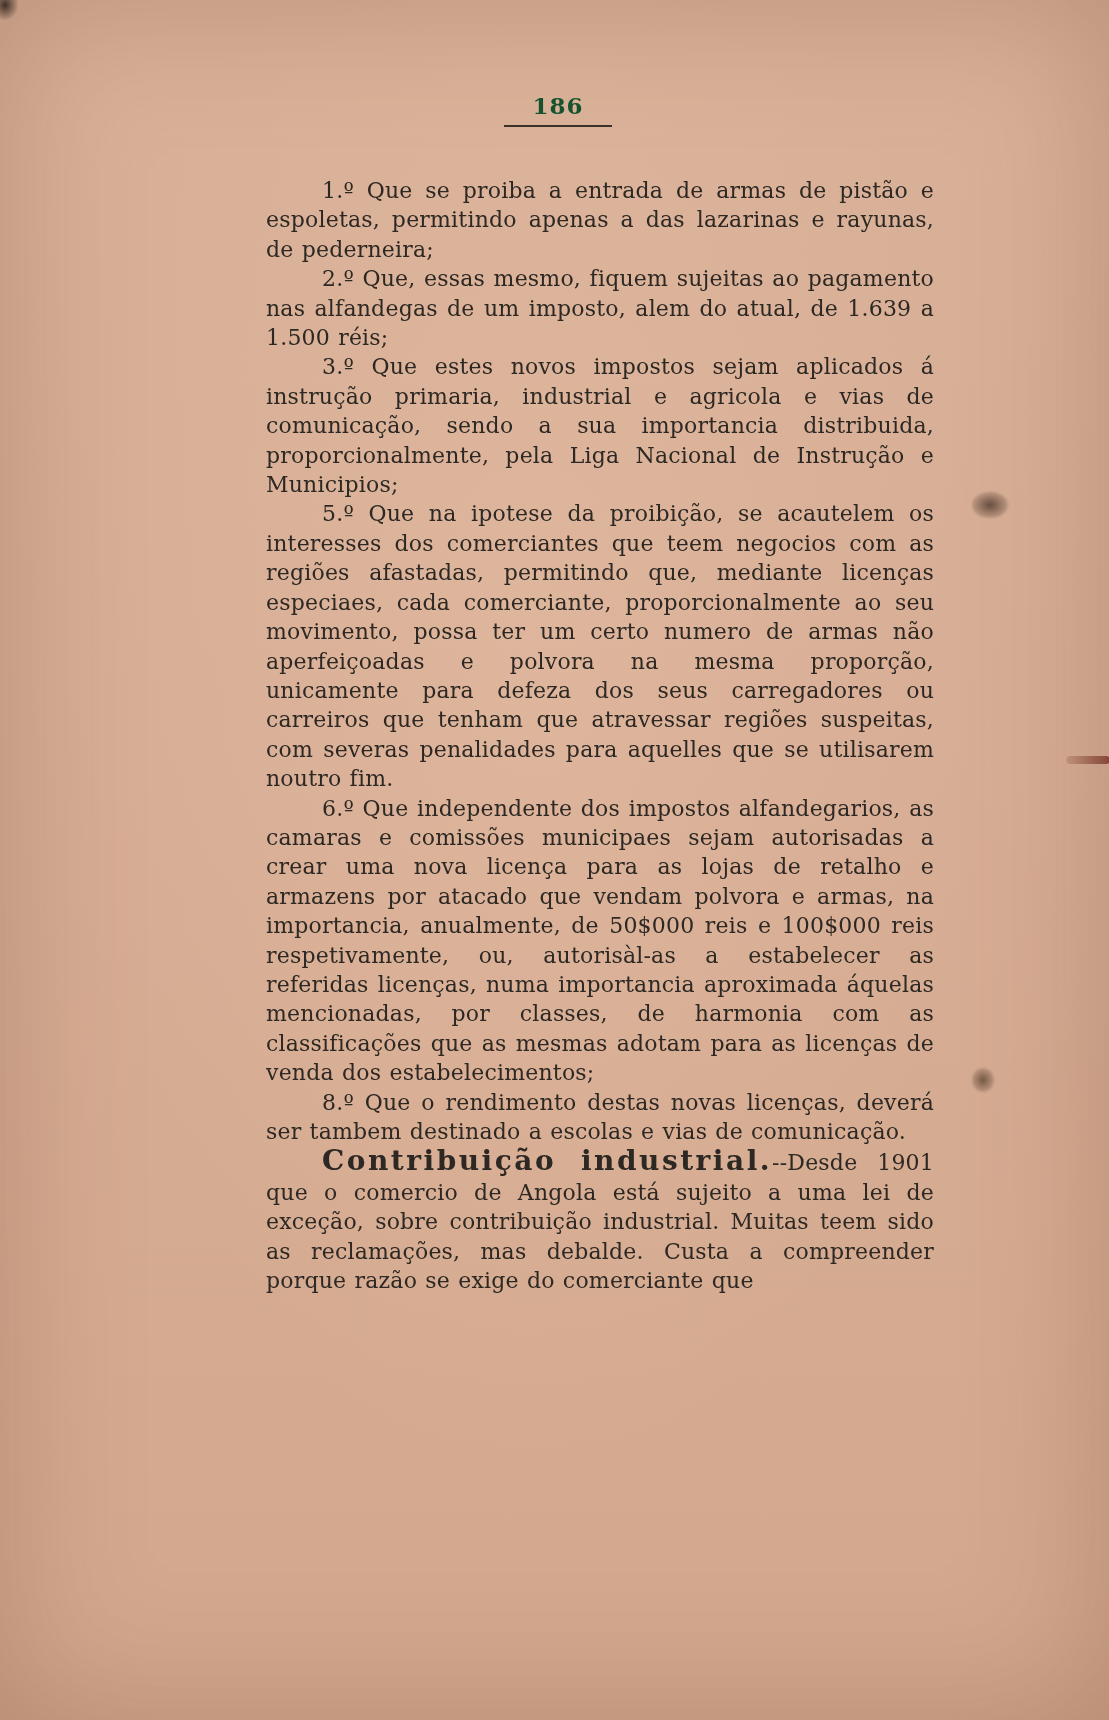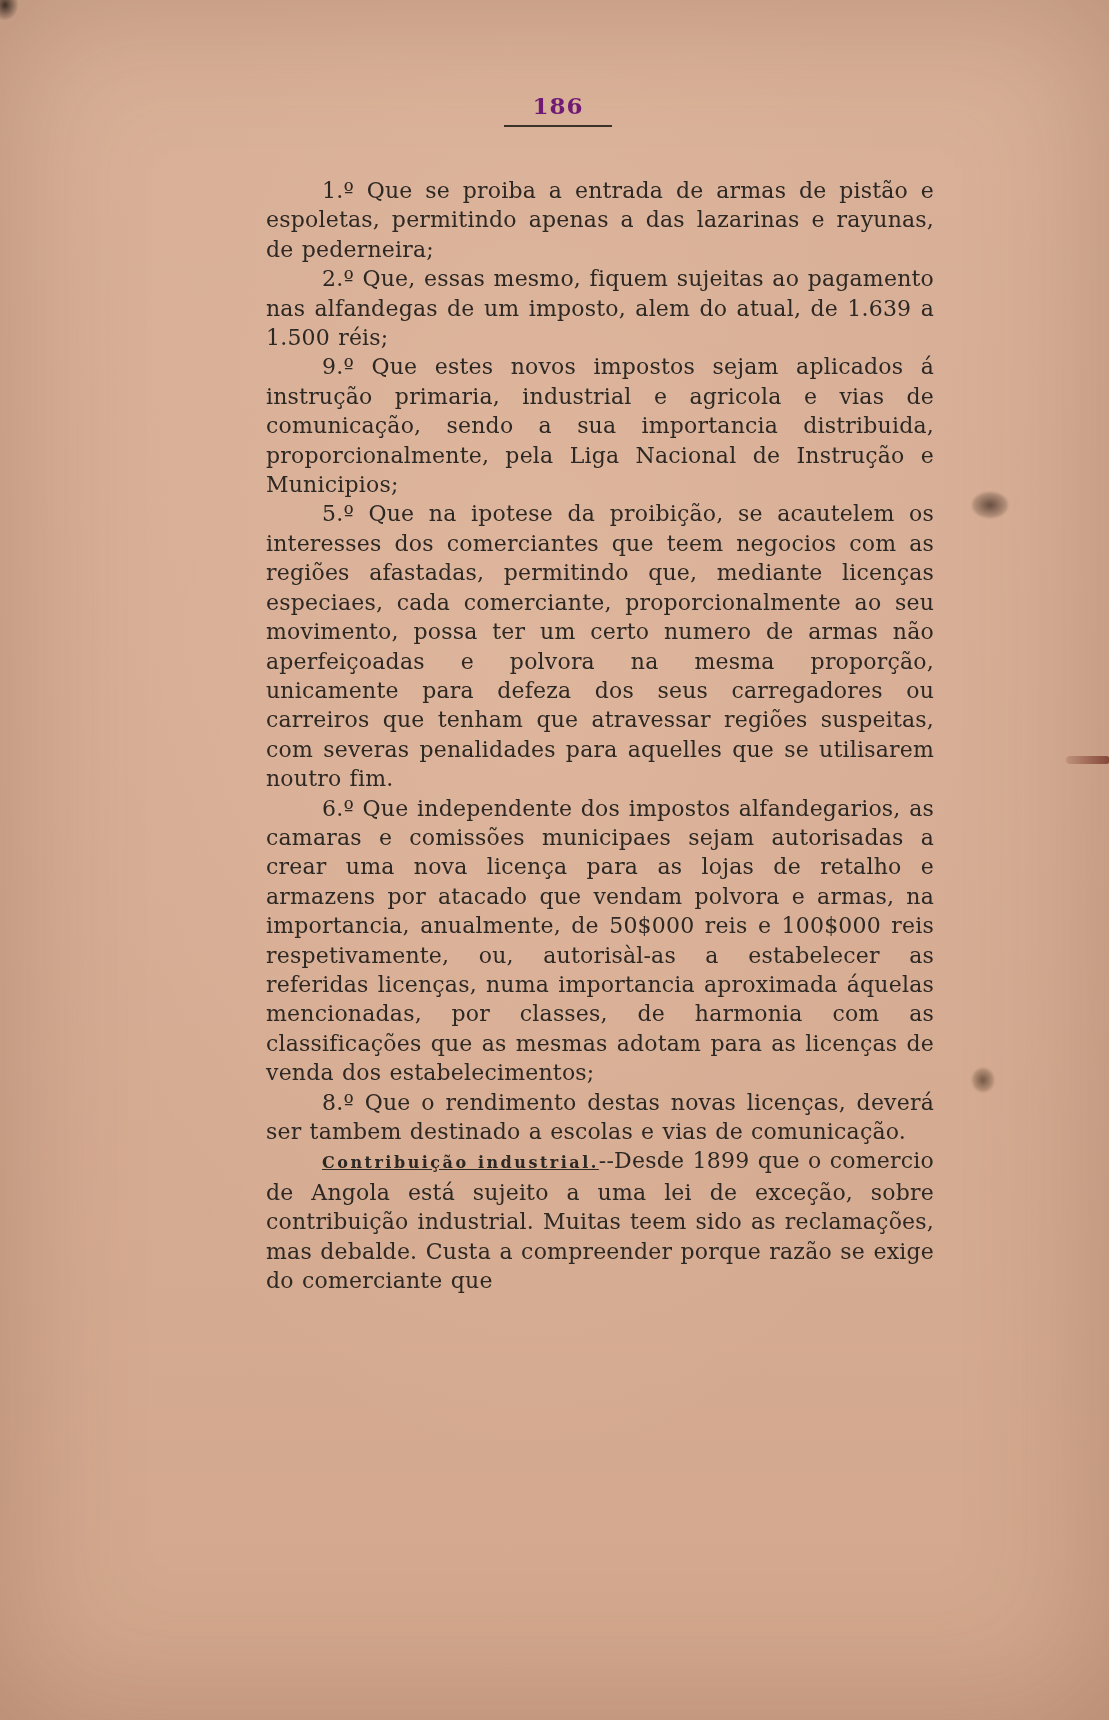--- a/index.html
+++ b/index.html
@@ -41,30 +41,29 @@
     position: absolute;
     top: 92px;
     left: 224px;
     width: 668px;
     text-align: center;
   }
   .page-number {
     display: inline-block;
     font-size: 23px;
     font-weight: bold;
-    color: #701a75;
+    color: #14532d;
     border-bottom: 2.5px solid #3b322a;
     padding: 0 28px 6px 28px;
     letter-spacing: 1px;
   }
   .section-heading {
     font-weight: bold;
-    font-size: 16px;
+    font-size: 28px;
     letter-spacing: 2.5px;
-    text-decoration: underline;
   }
   .stain {
     position: absolute;
     pointer-events: none;
   }
   .stain-blob-1 {
     left: 972px; top: 492px;
     width: 36px; height: 26px;
     background: radial-gradient(ellipse at center, rgba(64,44,34,0.75) 0%, rgba(64,44,34,0.25) 60%, rgba(64,44,34,0) 100%);
     border-radius: 50%;
@@ -101,20 +100,20 @@
 <div class="stain stain-dash-1"></div>
 <div class="stain stain-blob-2"></div>
 
 <div class="page-number-wrap">
   <span class="page-number">186</span>
 </div>
 
 <div class="text-block">
   <p class="body-para">1.º Que se proiba a entrada de armas de pistão e espoletas, permitindo apenas a das lazarinas e rayunas, de pederneira;</p>
   <p class="body-para">2.º Que, essas mesmo, fiquem sujeitas ao pagamento nas alfandegas de um imposto, alem do atual, de 1.639 a 1.500 réis;</p>
-  <p class="body-para">9.º Que estes novos impostos sejam aplicados á instrução primaria, industrial e agricola e vias de comunicação, sendo a sua importancia distribuida, proporcionalmente, pela Liga Nacional de Instrução e Municipios;</p>
+  <p class="body-para">3.º Que estes novos impostos sejam aplicados á instrução primaria, industrial e agricola e vias de comunicação, sendo a sua importancia distribuida, proporcionalmente, pela Liga Nacional de Instrução e Municipios;</p>
   <p class="body-para">5.º Que na ipotese da proibição, se acautelem os interesses dos comerciantes que teem negocios com as regiões afastadas, permitindo que, mediante licenças especiaes, cada comerciante, proporcionalmente ao seu movimento, possa ter um certo numero de armas não aperfeiçoadas e polvora na mesma proporção, unicamente para defeza dos seus carregadores ou carreiros que tenham que atravessar regiões suspeitas, com severas penalidades para aquelles que se utilisarem noutro fim.</p>
   <p class="body-para">6.º Que independente dos impostos alfandegarios, as camaras e comissões municipaes sejam autorisadas a crear uma nova licença para as lojas de retalho e armazens por atacado que vendam polvora e armas, na importancia, anualmente, de 50$000 reis e 100$000 reis respetivamente, ou, autorisàl-as a estabelecer as referidas licenças, numa importancia aproximada áquelas mencionadas, por classes, de harmonia com as classificações que as mesmas adotam para as licenças de venda dos estabelecimentos;</p>
   <p class="body-para">8.º Que o rendimento destas novas licenças, deverá ser tambem destinado a escolas e vias de comunicação.</p>
   <p class="body-para">
-    <span class="section-heading">Contribuição industrial.</span><span>--Desde 1899 que o comercio de Angola está sujeito a uma lei de exceção, sobre contribuição industrial. Muitas teem sido as reclamações, mas debalde. Custa a compreender porque razão se exige do comerciante que</span>
+    <span class="section-heading">Contribuição industrial.</span><span>--Desde 1901 que o comercio de Angola está sujeito a uma lei de exceção, sobre contribuição industrial. Muitas teem sido as reclamações, mas debalde. Custa a compreender porque razão se exige do comerciante que</span>
   </p>
 </div>
 
 </body></html>

